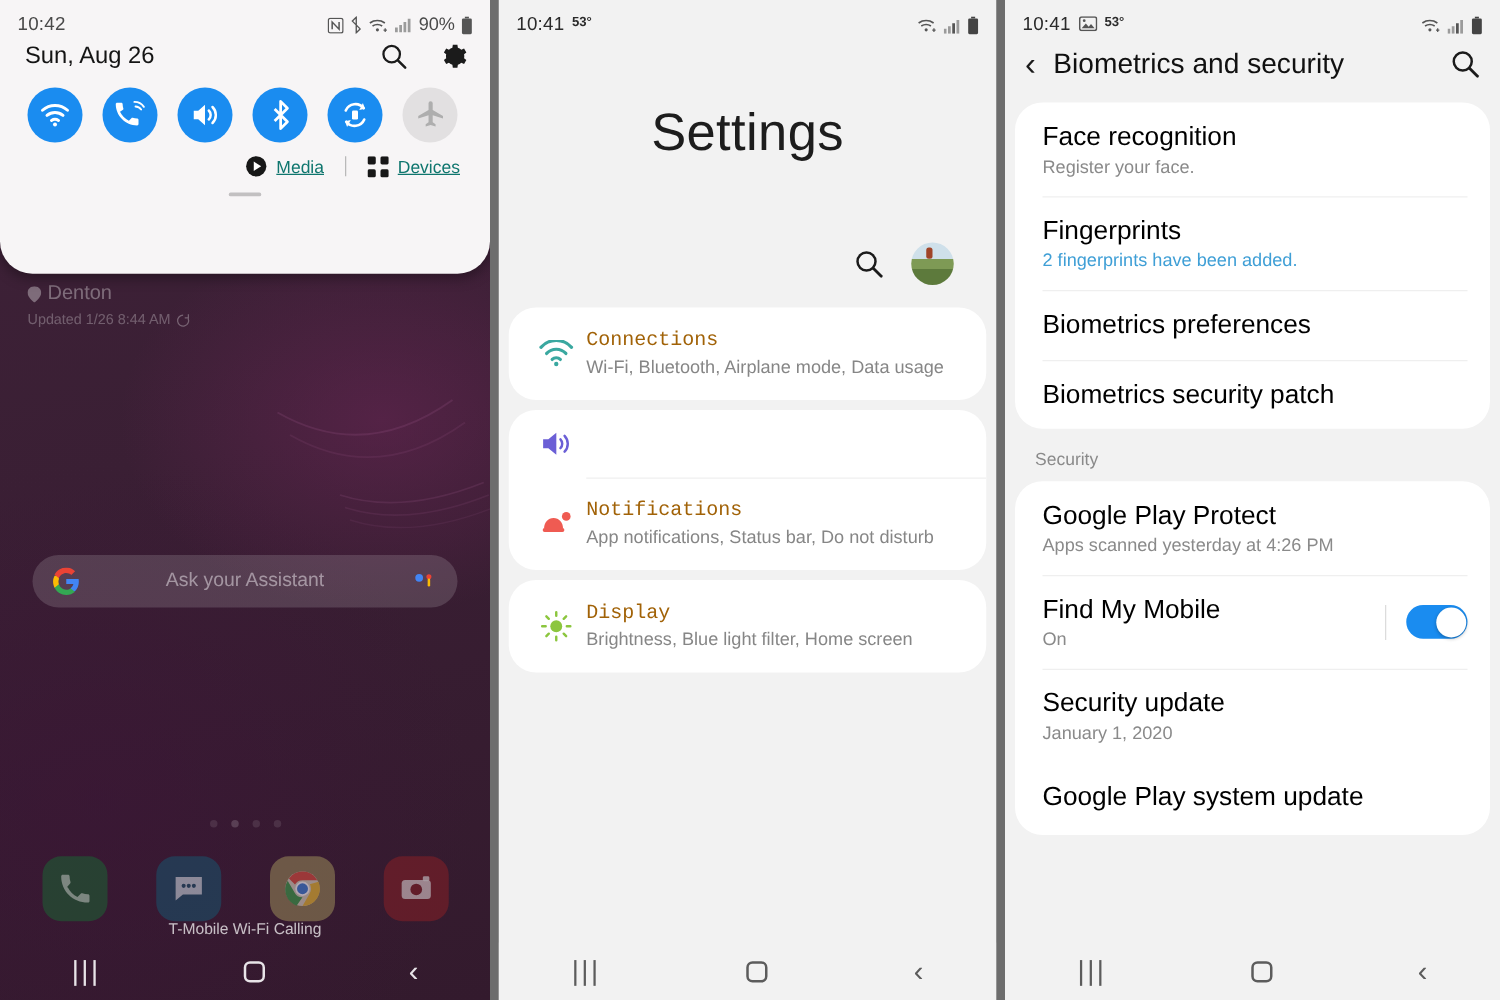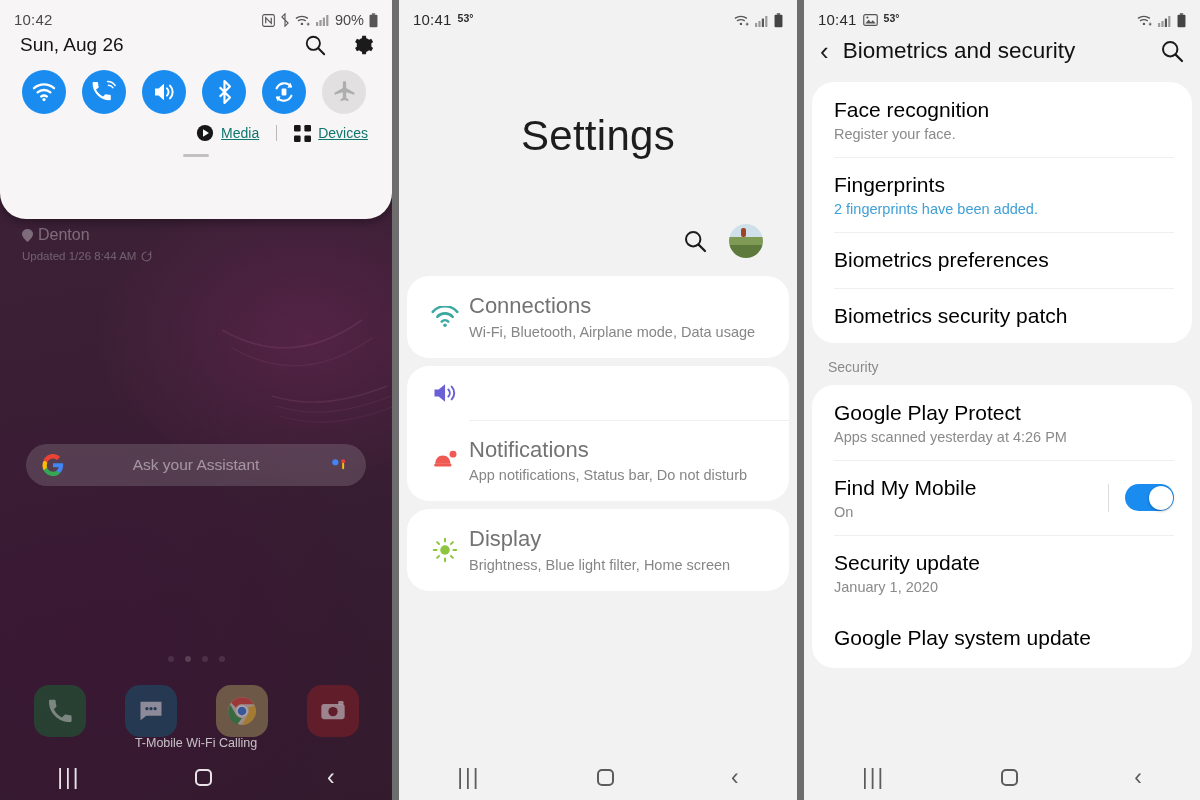--- a/index.html
+++ b/index.html
@@ -76,37 +76,37 @@
             display:flex; align-items:center; justify-content:space-around; }
   .navbar.light { background:#f2f2f2; }
   .navbar.dark { background:transparent; }
   .nav-recents { font-size:22px; letter-spacing:2px; }
   .nav-home { width:17px; height:17px; border:2.2px solid currentColor; border-radius:5px; }
   .nav-back { font-size:23px; }
   .light .nav-recents, .light .nav-home, .light .nav-back { color:#5c5c5c; }
   .dark .nav-recents, .dark .nav-home, .dark .nav-back { color:#e8e4e8; }
 
   
-  .st-title { text-align:center; font-size:42px; color:#1d1d1d; margin-top:84px;
+  .st-title { text-align:center; font-size:42px; color:#1d1d1d; margin-top:54px;
               letter-spacing:.3px; font-weight:normal; }
   .st-actions { display:flex; justify-content:flex-end; align-items:center;
                 gap:22px; padding:64px 34px 0 0; }
   .avatar { width:34px; height:34px; border-radius:50%; overflow:hidden; flex:none;
             background:linear-gradient(#cfe0ea 0 38%, #7e9a55 38% 62%, #5d7a3c 62% 100%);
             position:relative; }
   .avatar::after { content:""; position:absolute; left:36%; top:12%; width:5px; height:9px;
                    background:#a04428; border-radius:2px; }
   .st-list { margin-top:18px; }
   .card { background:#ffffff; border-radius:22px; margin:0 8px 8px; overflow:hidden; }
   .row { display:flex; align-items:center; padding:16px 16px 16px 14px; position:relative; }
   .row + .row::before { content:""; position:absolute; left:62px; right:0; top:0;
                         height:1px; background:#f0f0f0; }
   .row-icon { width:48px; flex:none; display:flex; align-items:center; justify-content:center; }
   .row-text { min-width:0; }
-  .row-title { font-size:22px; color:#737373; line-height:1.25; }
+  .row-title { font-size:16px; color:#a16207; line-height:1.25;font-family:Liberation Mono, monospace; }
   .row-sub { font-size:14.5px; color:#868686; margin-top:3px; line-height:1.32; }
 
   
   .bio-header { display:flex; align-items:center; padding:10px 16px 0 16px; gap:14px; }
   .bio-back { font-size:26px; color:#1b1b1b; line-height:1; }
   .bio-title { font-size:22.5px; color:#111; flex:1; }
   .bio-card { background:#fff; border-radius:22px; margin:18px 8px 0; overflow:hidden; }
   .bio-card.tight { margin-top:10px; }
   .bio-row { padding:15px 18px 15px 22px; position:relative; display:flex;
              align-items:center; }

